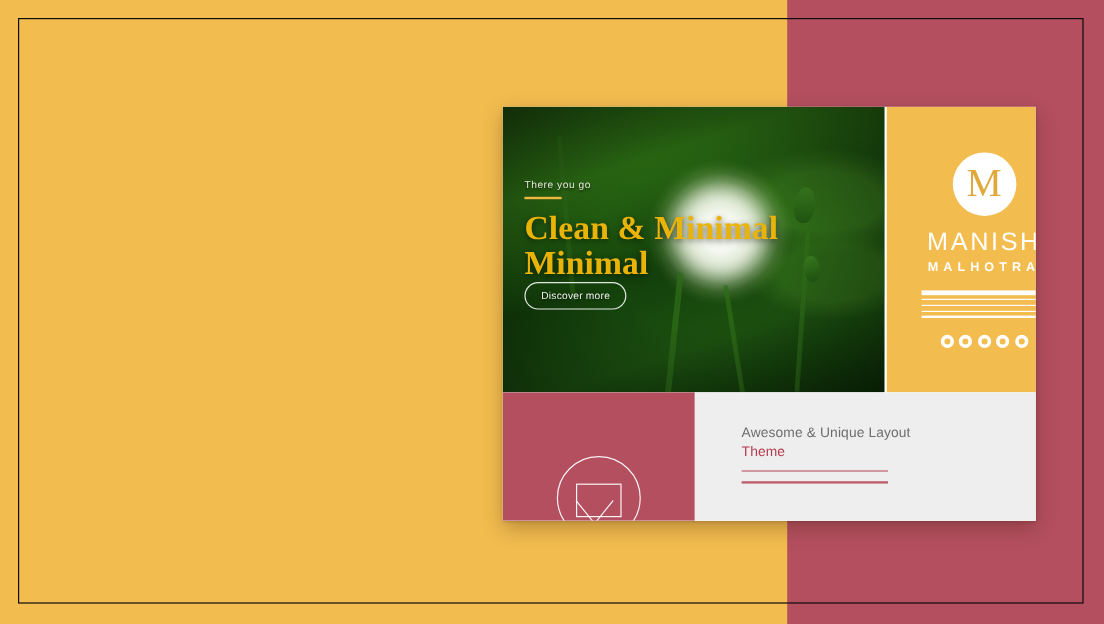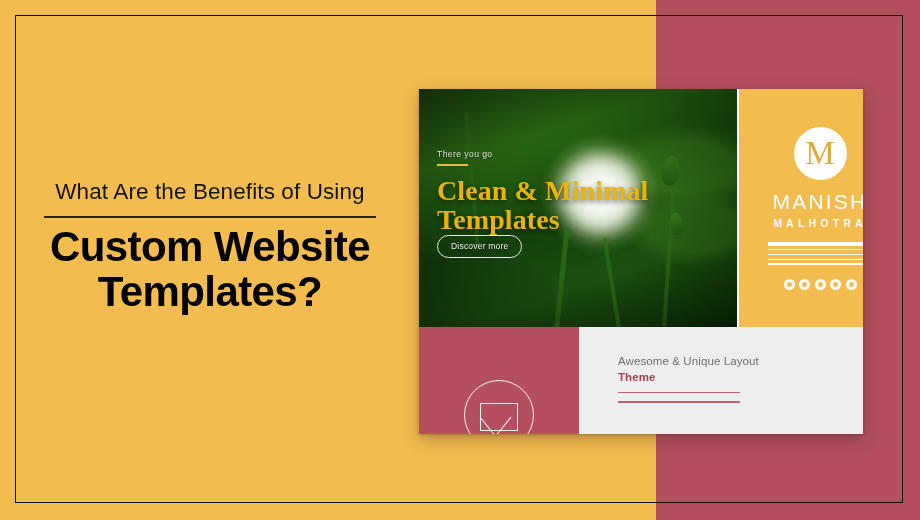--- a/index.html
+++ b/index.html
@@ -137,21 +137,21 @@
     border-right:1.6px solid rgba(255,255,255,.95);border-bottom:1.6px solid rgba(255,255,255,.95);
     transform:rotate(45deg) skew(6deg,6deg);transform-origin:center;
   }
   .strip .info{
     position:absolute;left:160px;top:0;width:322px;height:107px;background:#eeeeee;
   }
   .strip .info .txt{position:absolute;left:39px;top:27px;width:145px;}
   .strip .info .txt p{
     margin:0;font-size:11.5px;line-height:1.35;color:#6e6e6e;font-weight:400;letter-spacing:.1px;
   }
-  .strip .info .txt p b{color:#b33a4e;font-weight:700;}
+  .strip .info .txt p b{color:#b33a4e;font-weight:400;}
   .strip .info .lines{position:absolute;left:39px;top:65px;width:122px;}
   .strip .info .lines i{display:block;height:1.3px;background:#c06070;margin-bottom:8px;}
   .strip .thumb{
     position:absolute;left:320px;top:26px;width:123px;height:74px;overflow:hidden;
     background:#b8c8d8;
   }
   .strip .thumb .sky{position:absolute;left:0;top:0;width:100%;height:46%;
     background:linear-gradient(180deg,#9fc0dd 0%,#c9dcea 62%,#e4ecf2 100%);}
   .strip .thumb .water{position:absolute;left:0;bottom:0;width:100%;height:54%;
     background:linear-gradient(180deg,#7f93a3 0%,#6a7f91 45%,#56697a 100%);}
@@ -160,47 +160,39 @@
 </style>
 </head>
 <body>
 
 <div id="stage">
 
   <div class="bg-yellow"></div>
   <div class="bg-maroon"></div>
   <div class="frame"></div>
 
-  <div class="headline">
-    <div class="kicker">What Are the Benefits of Using</div>
-    <div class="rule"></div>
-    <div class="big">
-      <span>Custom Website</span>
-      <span class="l2">Templates?</span>
-    </div>
-  </div>
 
   <div class="tpl-card">
 
     <div class="hero">
       <div class="photo"></div>
       <div class="stem s4"></div>
       <div class="stem s1"></div>
       <div class="stem s2"></div>
       <div class="stem s3"></div>
       <div class="bud b1"></div>
       <div class="bud b2"></div>
       <div class="vign"></div>
 
       <div class="hero-inner">
         <div class="eyebrow">There you go</div>
         <div class="eyebrow-rule"></div>
         <h1>
           <span>Clean &amp; Minimal</span>
-          <span class="l2">Templates</span>
+          <span class="l2">Minimal</span>
         </h1>
         <div class="btn">Discover more</div>
       </div>
     </div>
 
     <div class="brand">
       <div class="logo">
         <span>M</span>
       </div>
       <div class="bname">MANISH</div>

